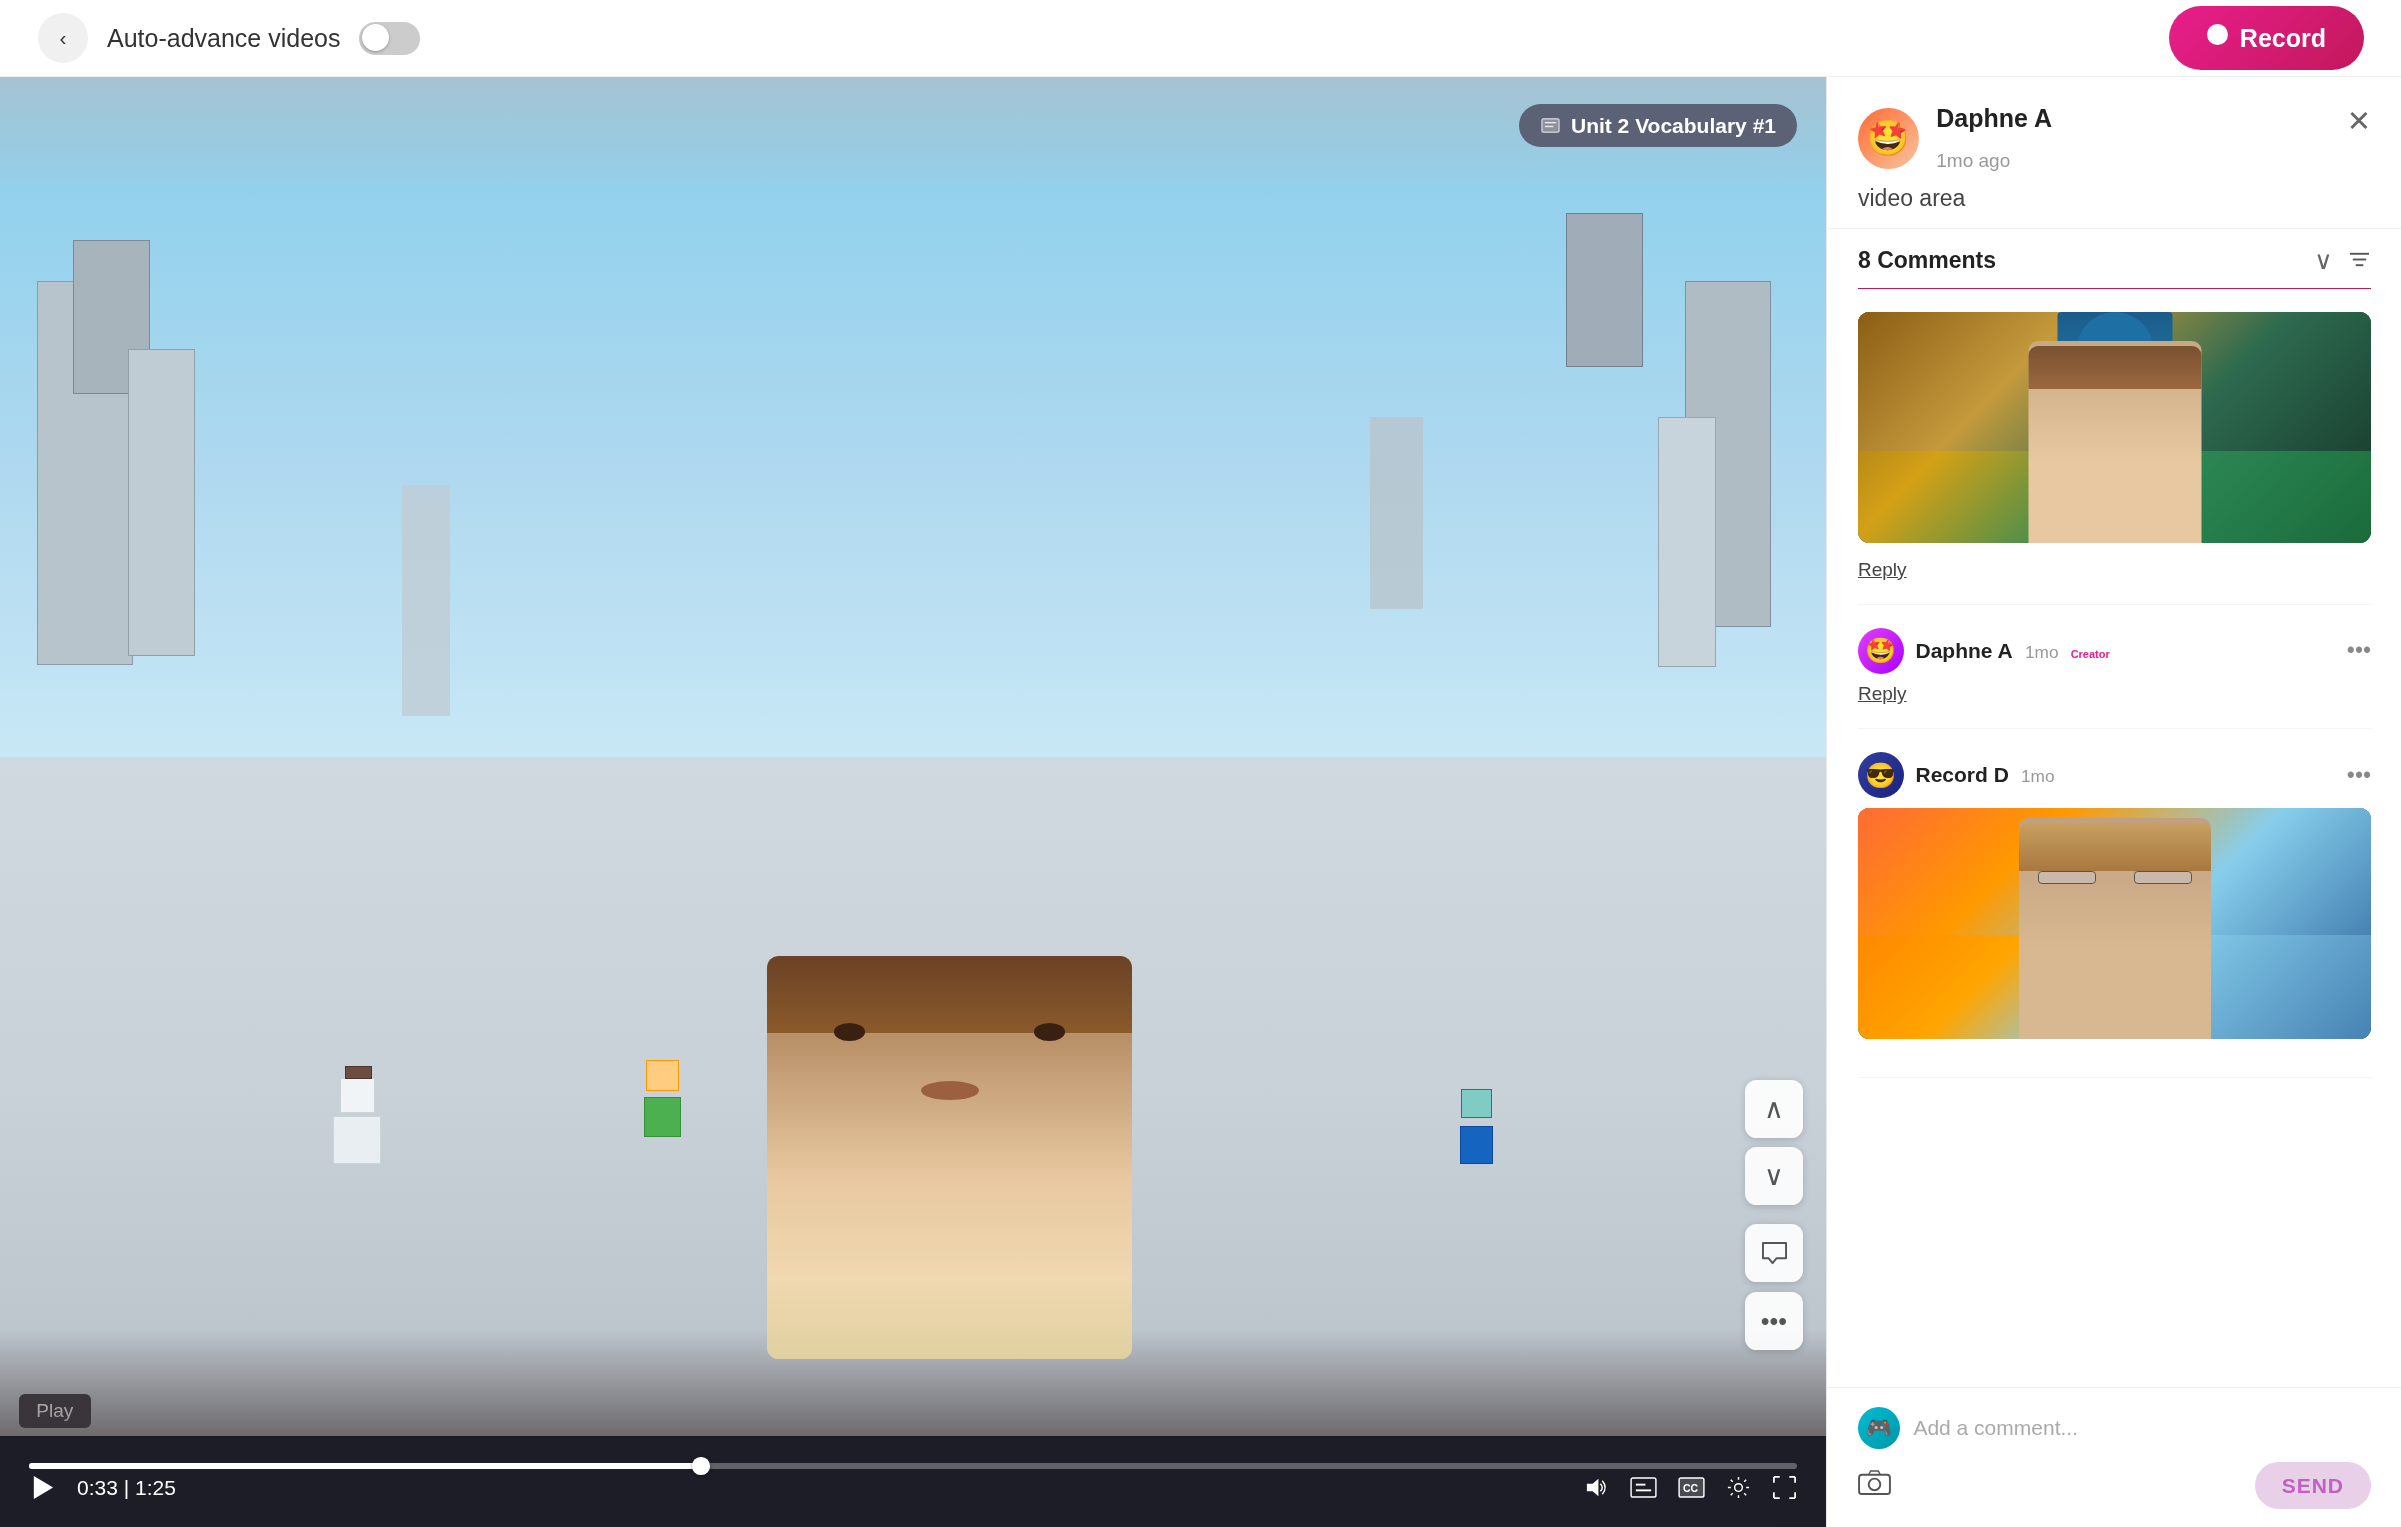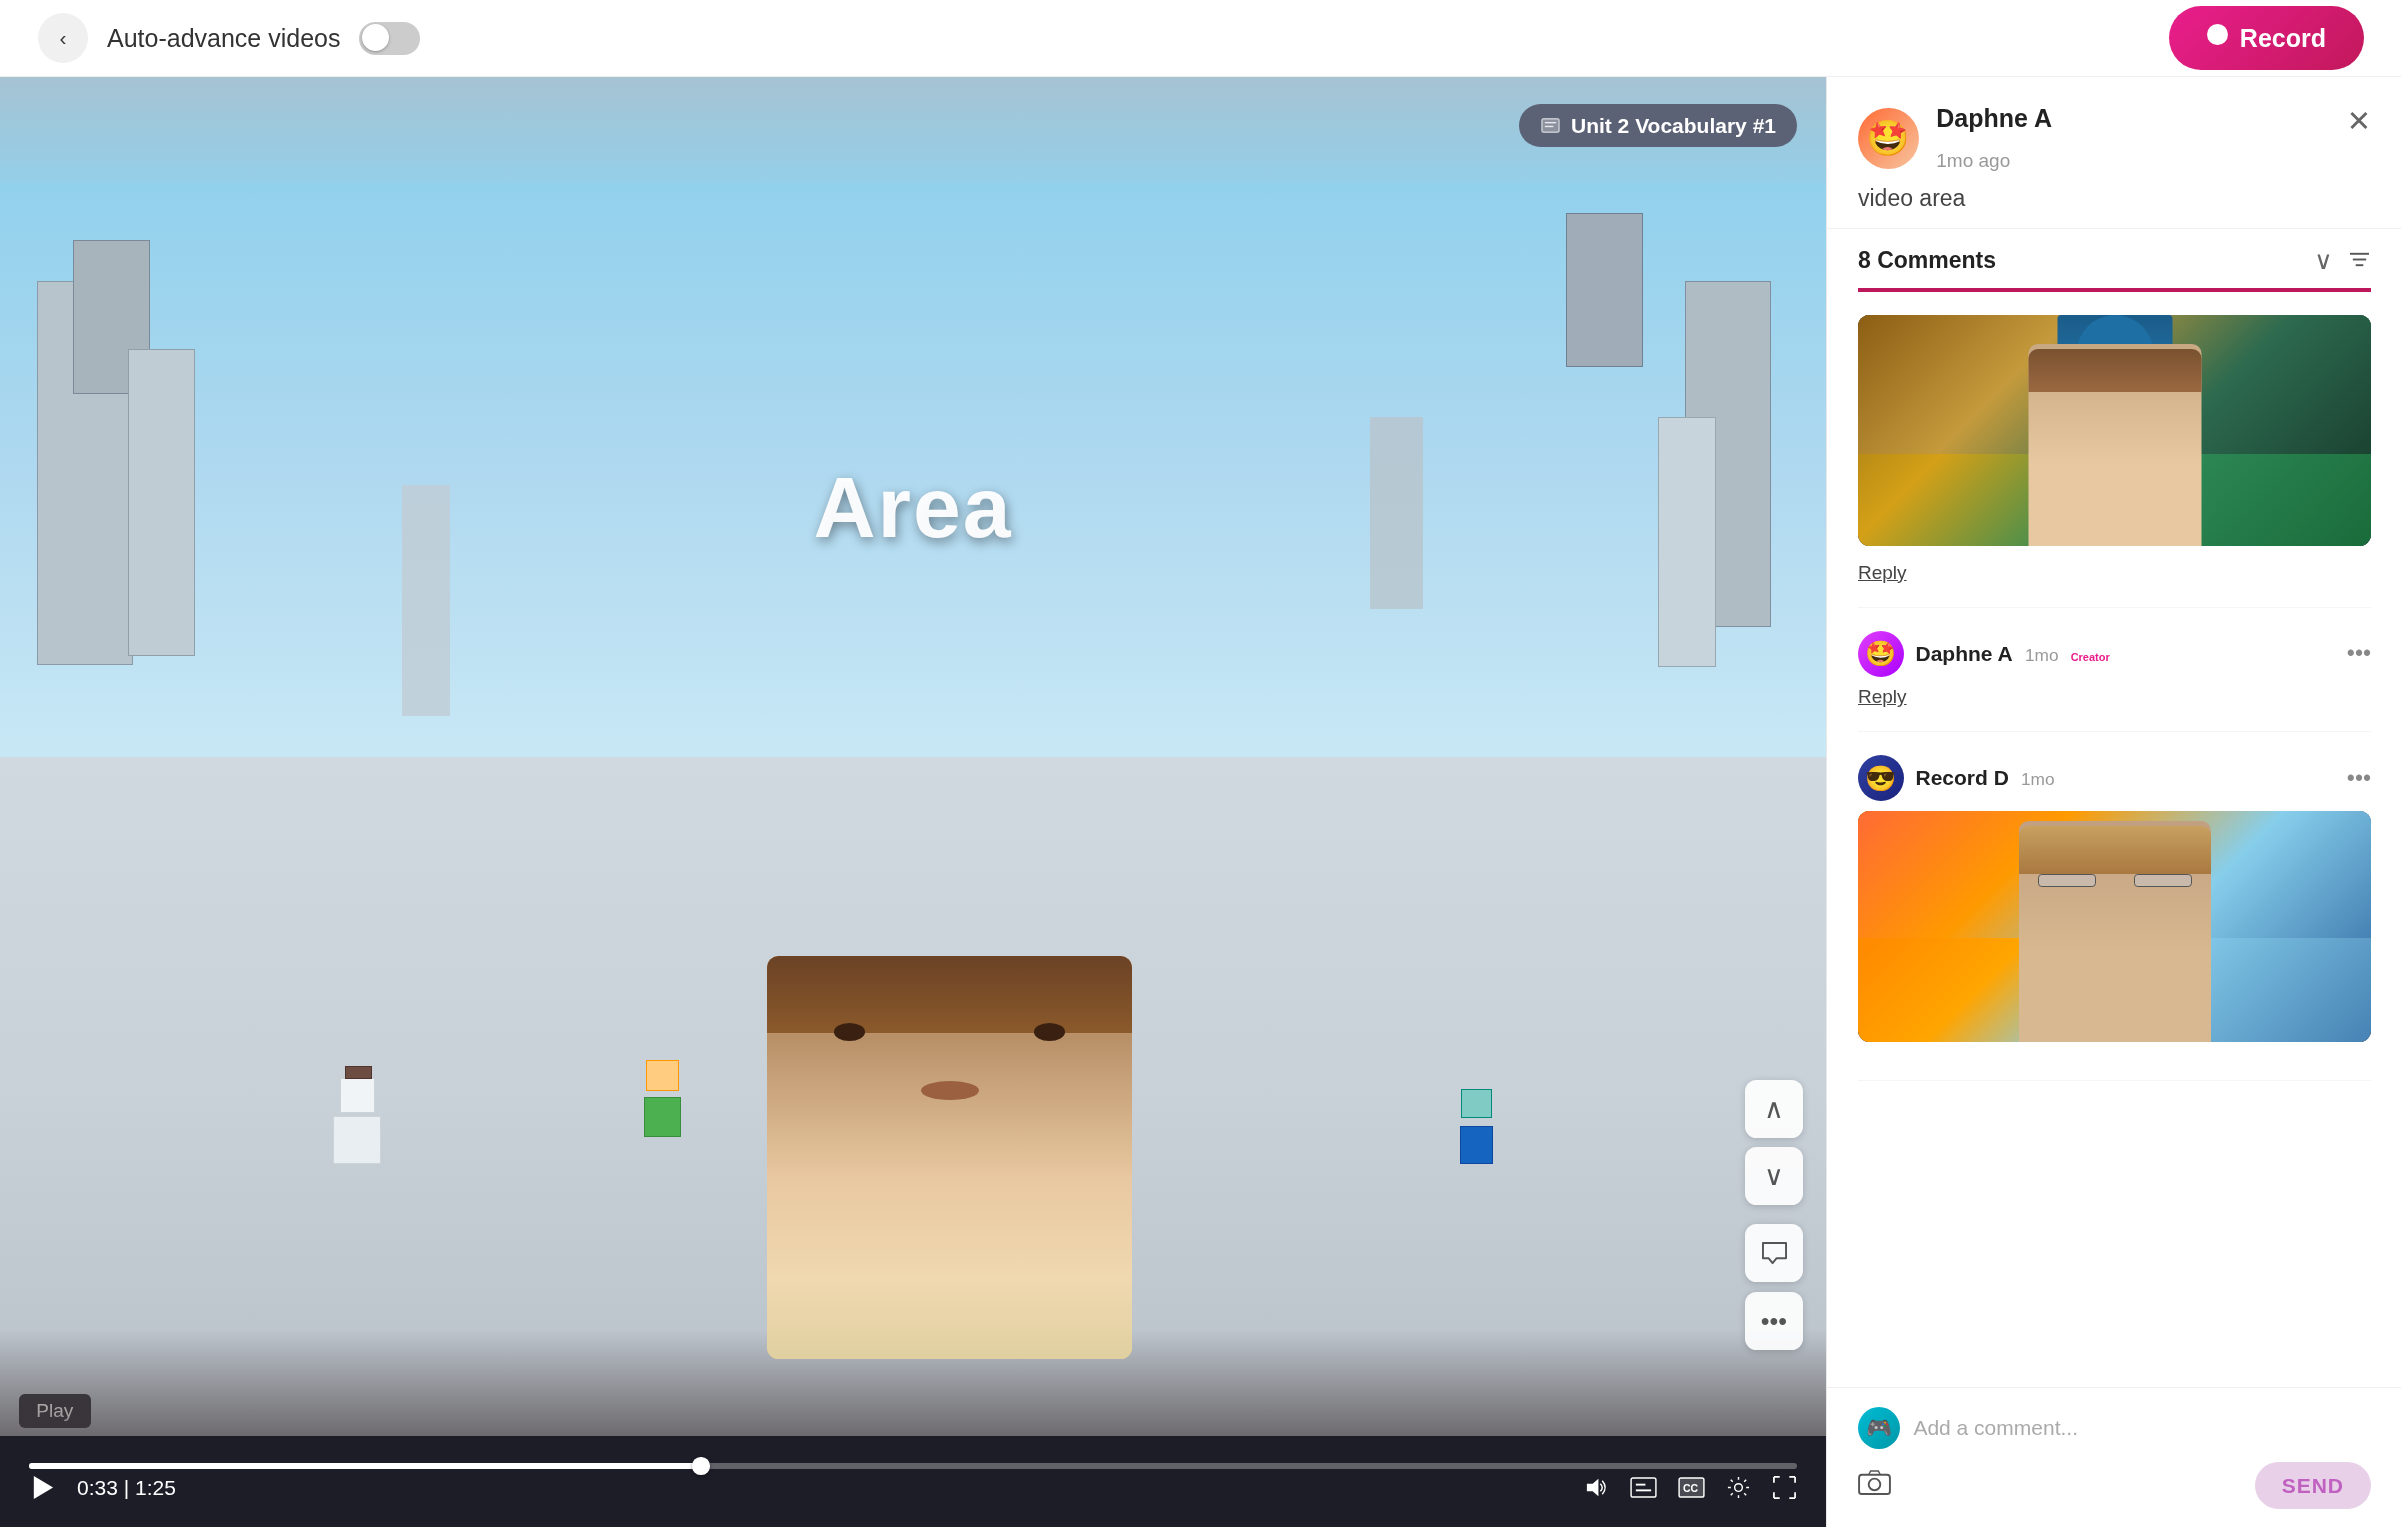--- a/index.html
+++ b/index.html
@@ -388,21 +388,21 @@
       flex: 1;
       overflow-y: auto;
       padding: 0 31px;
     }
 
     .comments-header {
       display: flex;
       align-items: center;
       justify-content: space-between;
       padding: 17.3px 0 13.4px;
-      border-bottom: 4px solid #be185d;
+      border-bottom: 1px solid #be185d;
       position: sticky;
       top: 0;
       background: #fff;
     }
     .comments-count {
       font-size: 23px;
       font-weight: 700;
       color: #222;
     }
     .comments-actions {
@@ -769,21 +769,20 @@
           <div style="position:absolute;top:67px;left:67px;width:31px;height:17.3px;background:#3a2010;border-radius:50%;"></div>
           <div style="position:absolute;top:67px;right:67px;width:31px;height:17.3px;background:#3a2010;border-radius:50%;"></div>
 
           <div style="position:absolute;top:125px;left:50%;transform:translateX(-50%);width:58px;height:19px;background:#9a6040;border-radius:50%;"></div>
         </div>
 
         <div class="video-top-blur"></div>
 
         <div class="video-bottom-blur"></div>
 
-        <div class="area-text">Area</div>
 
         <div class="video-label">
           <svg width="21" height="21" viewBox="0 0 22 22">
             <rect x="2" y="4" width="18" height="14" rx="2" fill="rgba(255,255,255,0.3)" stroke="rgba(255,255,255,0.6)" stroke-width="1.5"></rect>
             <line x1="5" y1="8" x2="17" y2="8" stroke="rgba(255,255,255,0.8)" stroke-width="1.5"></line>
             <line x1="5" y1="12" x2="14" y2="12" stroke="rgba(255,255,255,0.8)" stroke-width="1.5"></line>
           </svg>
           <span>Unit 2 Vocabulary #1</span>
         </div>
 

